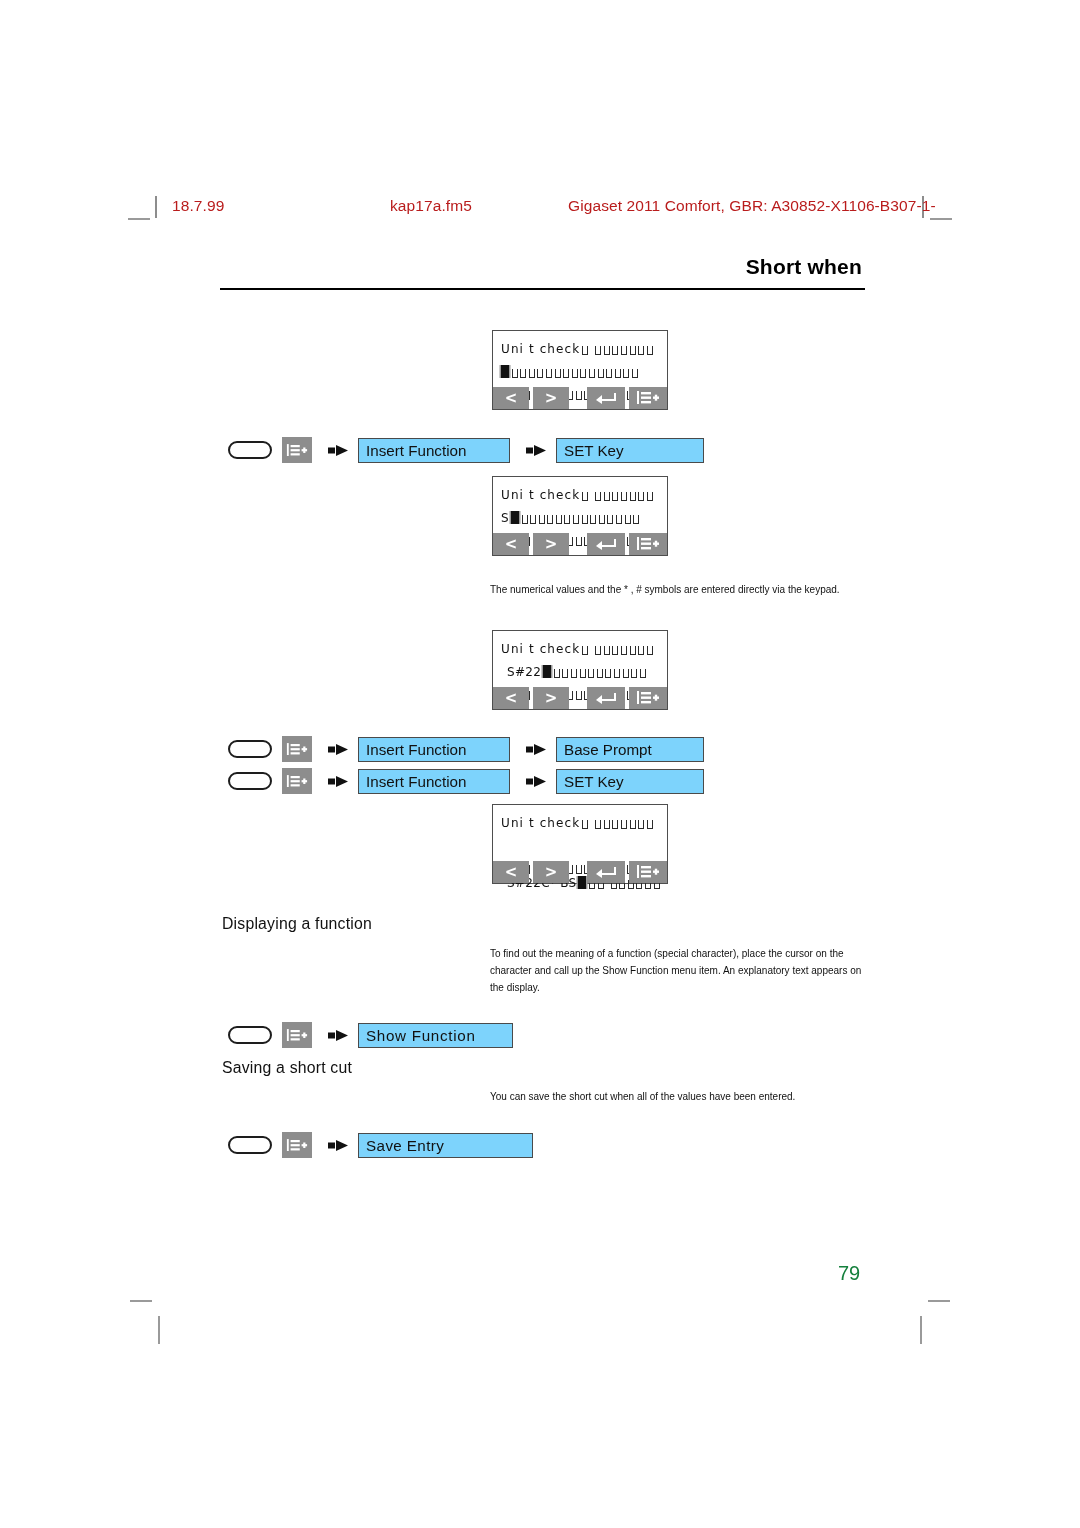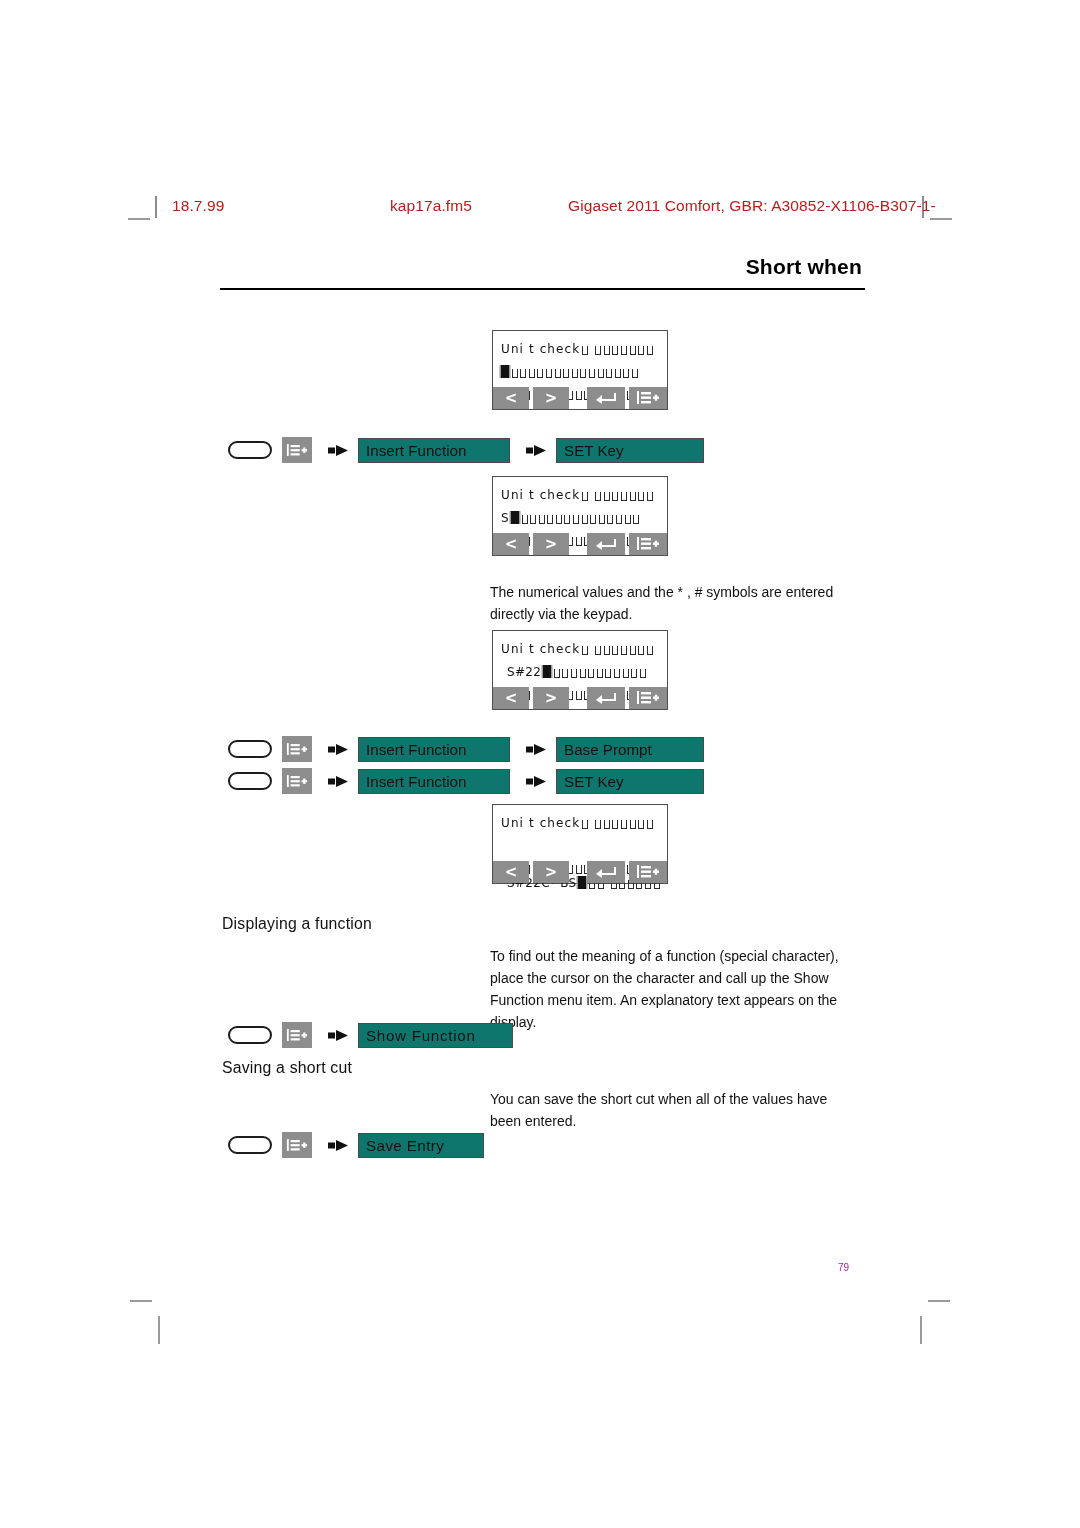--- a/index.html
+++ b/index.html
@@ -64,22 +64,22 @@
     left: 220px;
     top: 288px;
     width: 645px;
     height: 2px;
     background: #000;
   }
 
   
   .body-text {
     position: absolute;
-    font-size: 14px;
-    line-height: 22px;
+    font-size: 10px;
+    line-height: 17px;
     color: #111;
     width: 390px;
   }
   .sub-head {
     position: absolute;
     font-size: 15.8px;
     color: #111;
     letter-spacing: 0.2px;
     white-space: nowrap;
   }
@@ -206,40 +206,40 @@
     margin-right: 8px;
     flex: 0 0 auto;
     display: flex;
     align-items: center;
   }
   .conn-arrow svg { display: block; }
 
   .label-box {
     height: 25px;
     border: 1.4px solid #4a4a4a;
-    background: #0f766e;
+    background: #7dd3fc;
     box-sizing: border-box;
     display: flex;
     align-items: center;
     padding-left: 7px;
     font-size: 15.2px;
     color: #111;
     flex: 0 0 auto;
   }
   .lb-wide   { width: 152px; }
   .lb-medium { width: 148px; }
   .lb-show   { width: 155px; letter-spacing: 0.7px; }
-  .lb-save   { width: 126px; letter-spacing: 0.4px; }
+  .lb-save   { width: 175px; letter-spacing: 0.4px; }
 
   .page-number {
     position: absolute;
     left: 838px;
     top: 1262px;
-    font-size: 10px;
-    color: #a21caf;
+    font-size: 20px;
+    color: #15803d;
   }
 </style>
 </head>
 <body>
 
 <div class="crop-mark cm-h" style="left:128px; top:218px;"></div>
 <div class="crop-mark cm-h" style="left:930px; top:218px;"></div>
 <div class="crop-mark cm-h" style="left:130px; top:1300px;"></div>
 <div class="crop-mark cm-h" style="left:928px; top:1300px;"></div>
 <div class="crop-mark cm-v" style="left:158px; top:1316px;"></div>

